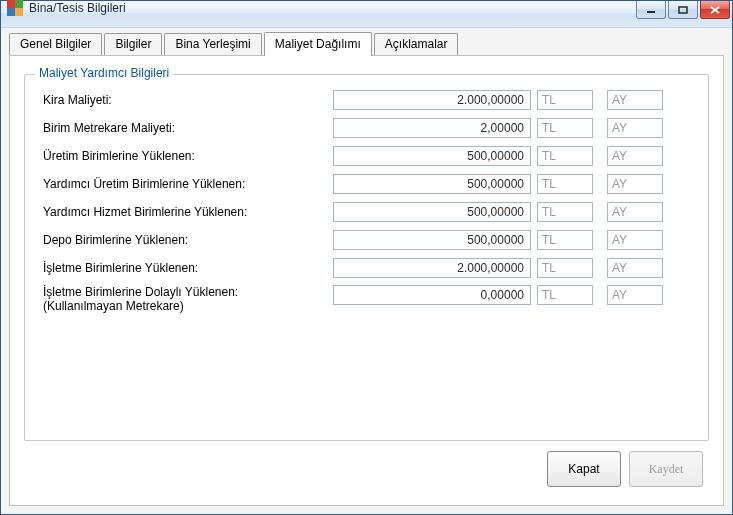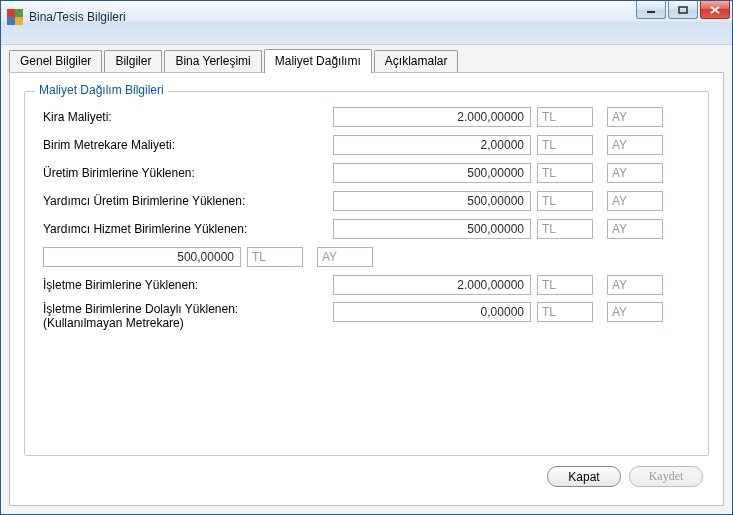--- a/index.html
+++ b/index.html
@@ -16,21 +16,21 @@
   .window {
     width: 733px;
     height: 515px;
     background: #fff;
     border: 1px solid #2c5a8c;
     box-shadow: 0 0 4px rgba(0,0,0,0.3);
     display: flex;
     flex-direction: column;
   }
   .titlebar {
-    height: 44px;
+    height: 27px;
     background: linear-gradient(to bottom, #f5f9fd 0%, #e2ecf7 45%, #d3e3f3 50%, #dde9f6 100%);
     border-bottom: 1px solid #bfd4e8;
     display: flex;
     align-items: center;
     padding: 0 2px 12px 6px;
   }
   .title-icon {
     width: 16px;
     height: 16px;
     margin-right: 6px;
@@ -173,23 +173,23 @@
     margin-right: 14px;
   }
   .footer {
     display: flex;
     justify-content: flex-end;
     gap: 8px;
     padding: 10px 6px 4px 6px;
   }
   .btn {
     min-width: 74px;
-    height: 21px;
+    height: 36px;
     border: 1px solid #8a8a8a;
-    border-radius: 10px;
+    border-radius: 3px;
     background: linear-gradient(to bottom, #fdfdfd, #e7e7e7);
     font-size: 12px;
     color: #000;
     cursor: default;
     padding: 0 12px;
   }
   .btn.disabled {
     color: #9c9c9c;
     background: linear-gradient(to bottom, #f6f6f6, #ececec);
     border-color: #bcbcbc;
@@ -232,21 +232,21 @@
     <div class="tabs">
       <div class="tab">Genel Bilgiler</div>
       <div class="tab">Bilgiler</div>
       <div class="tab">Bina Yerleşimi</div>
       <div class="tab active">Maliyet Dağılımı</div>
       <div class="tab">Açıklamalar</div>
     </div>
 
     <div class="tab-panel">
       <div class="groupbox">
-        <div class="groupbox-title">Maliyet Dağılım Bilgileri</div>
+        <div class="groupbox-title">Maliyet Yardımcı Bilgileri</div>
 
         <div class="form-row">
           <div class="form-label">Kira Maliyeti:</div>
           <input class="val-input" value="2.000,00000" style="">
           <input class="unit-input" value="TL" style="">
           <input class="unit-input" value="AY" style="">
         </div>
 
         <div class="form-row">
           <div class="form-label">Birim Metrekare Maliyeti:</div>
@@ -270,20 +270,21 @@
         </div>
 
         <div class="form-row">
           <div class="form-label">Yardımcı Hizmet Birimlerine Yüklenen:</div>
           <input class="val-input" value="500,00000" style="">
           <input class="unit-input" value="TL" style="">
           <input class="unit-input" value="AY" style="">
         </div>
 
         <div class="form-row">
+          <div class="form-label">Depo Birimlerine Yüklenen:</div>
           <input class="val-input" value="500,00000" style="">
           <input class="unit-input" value="TL" style="">
           <input class="unit-input" value="AY" style="">
         </div>
 
         <div class="form-row">
           <div class="form-label">İşletme Birimlerine Yüklenen:</div>
           <input class="val-input" value="2.000,00000" style="">
           <input class="unit-input" value="TL" style="">
           <input class="unit-input" value="AY" style="">

